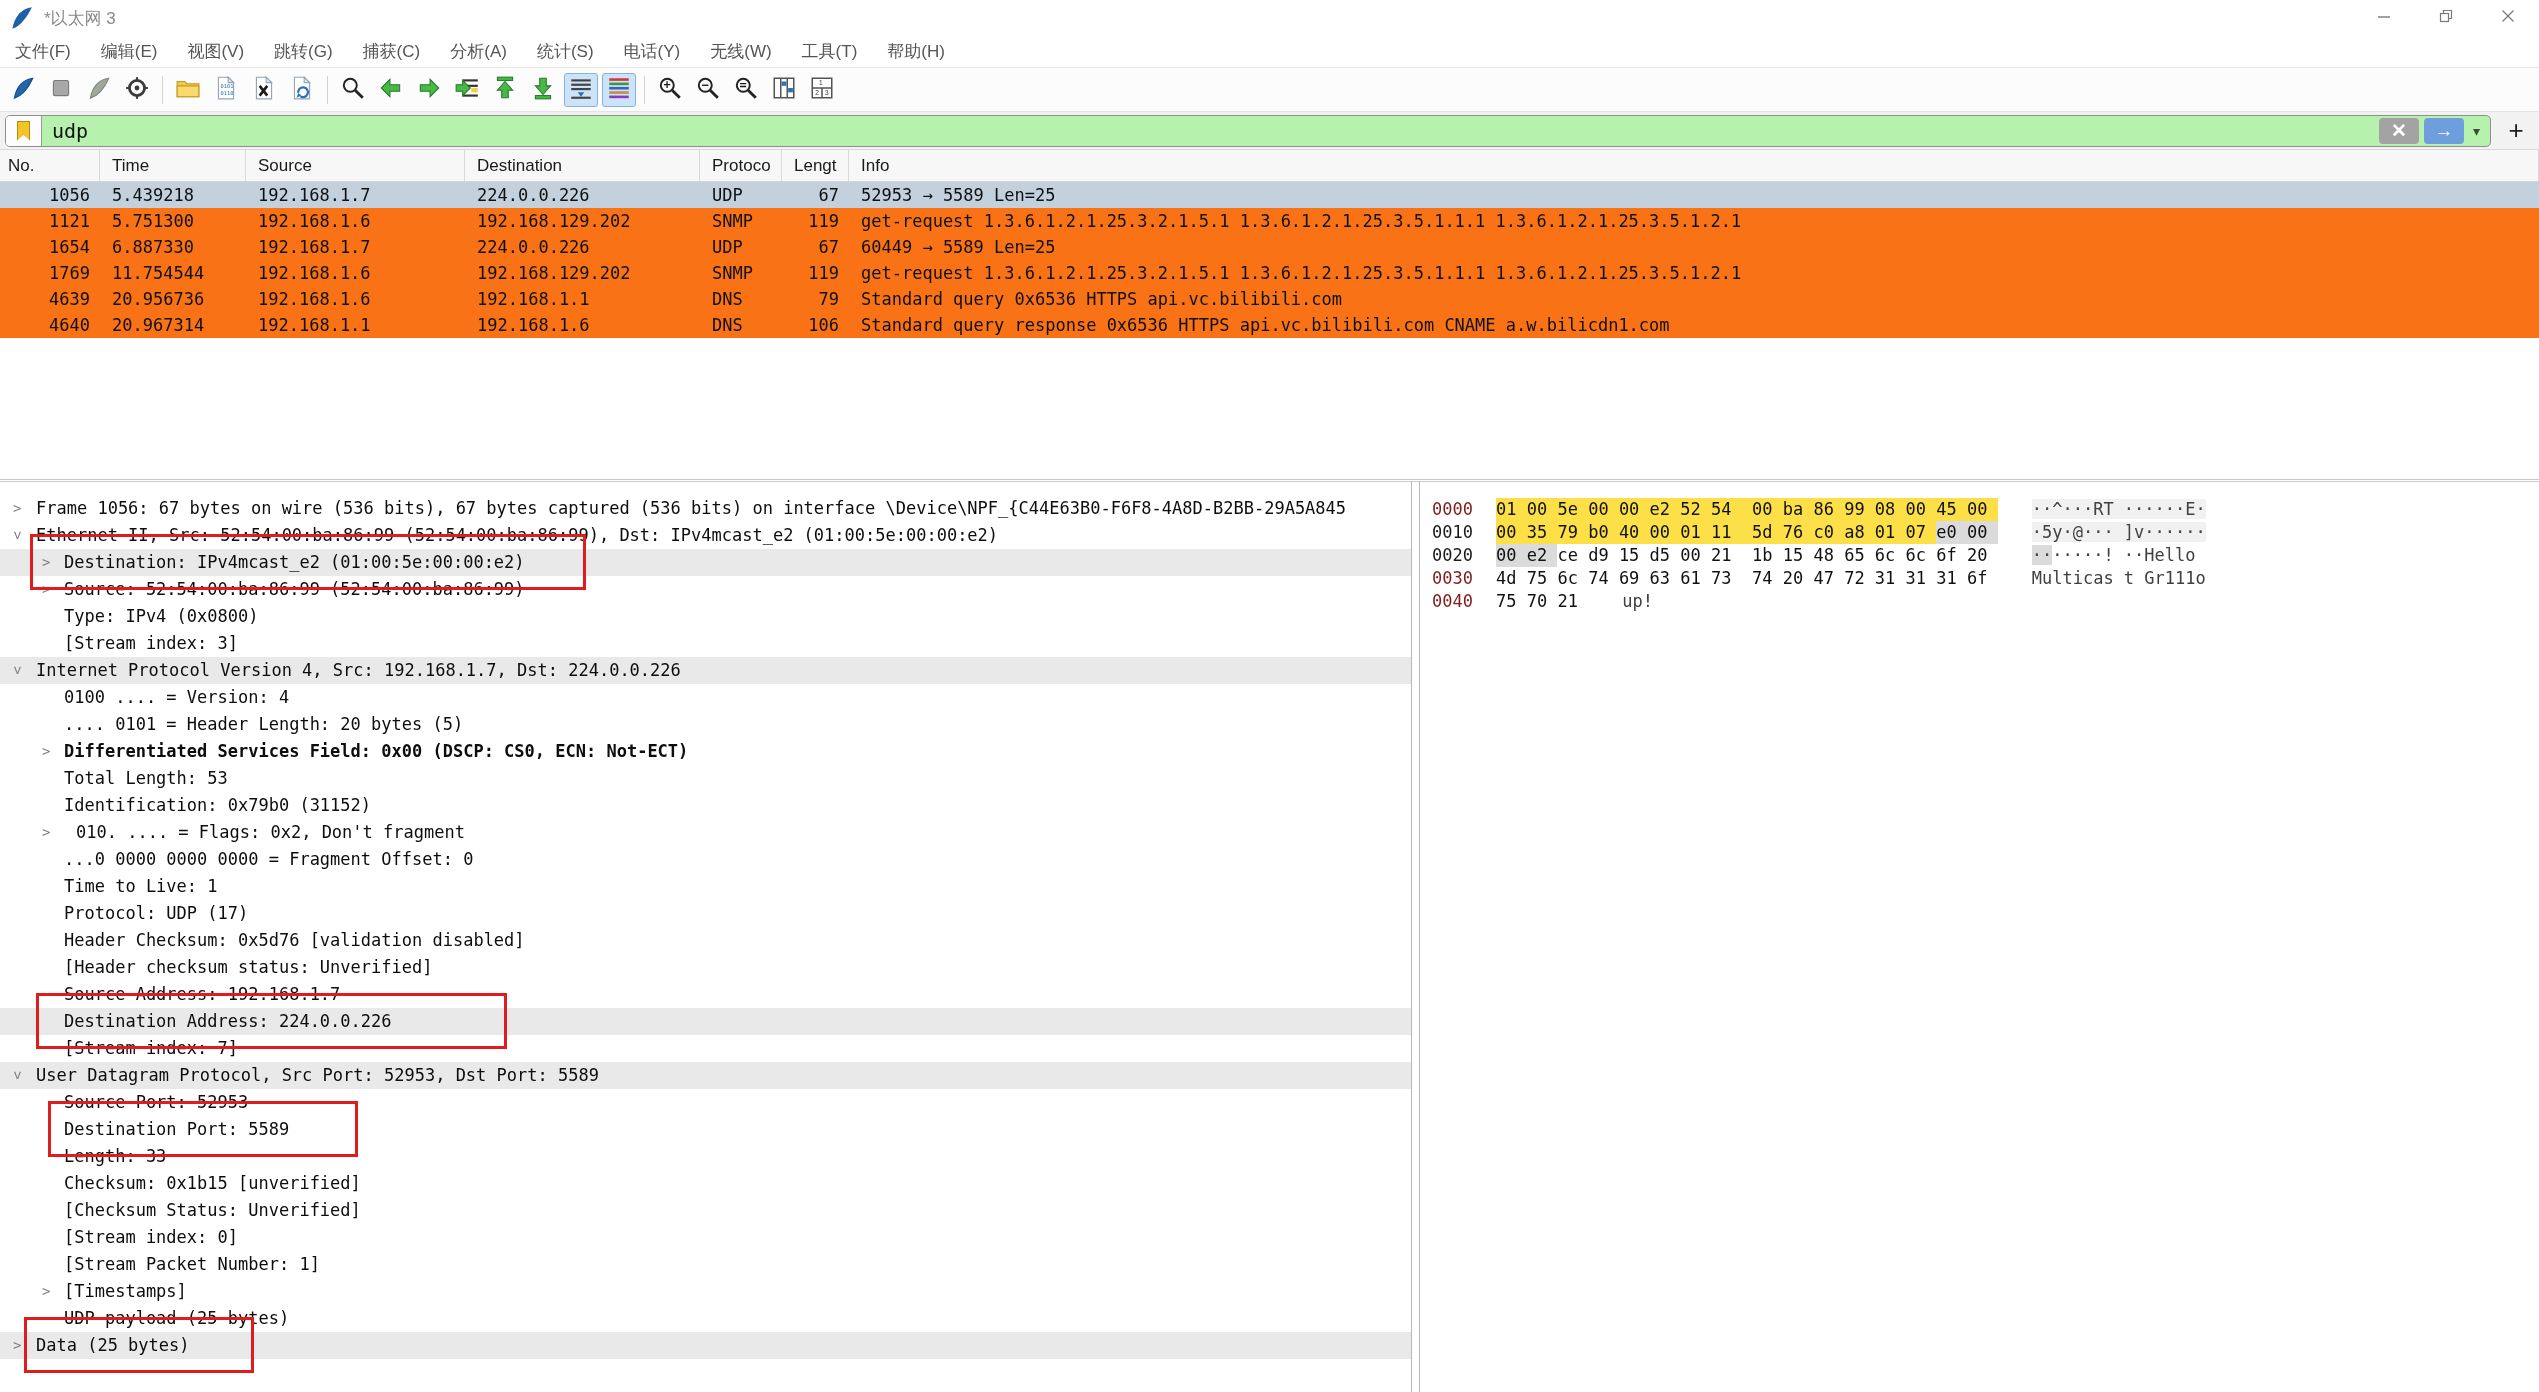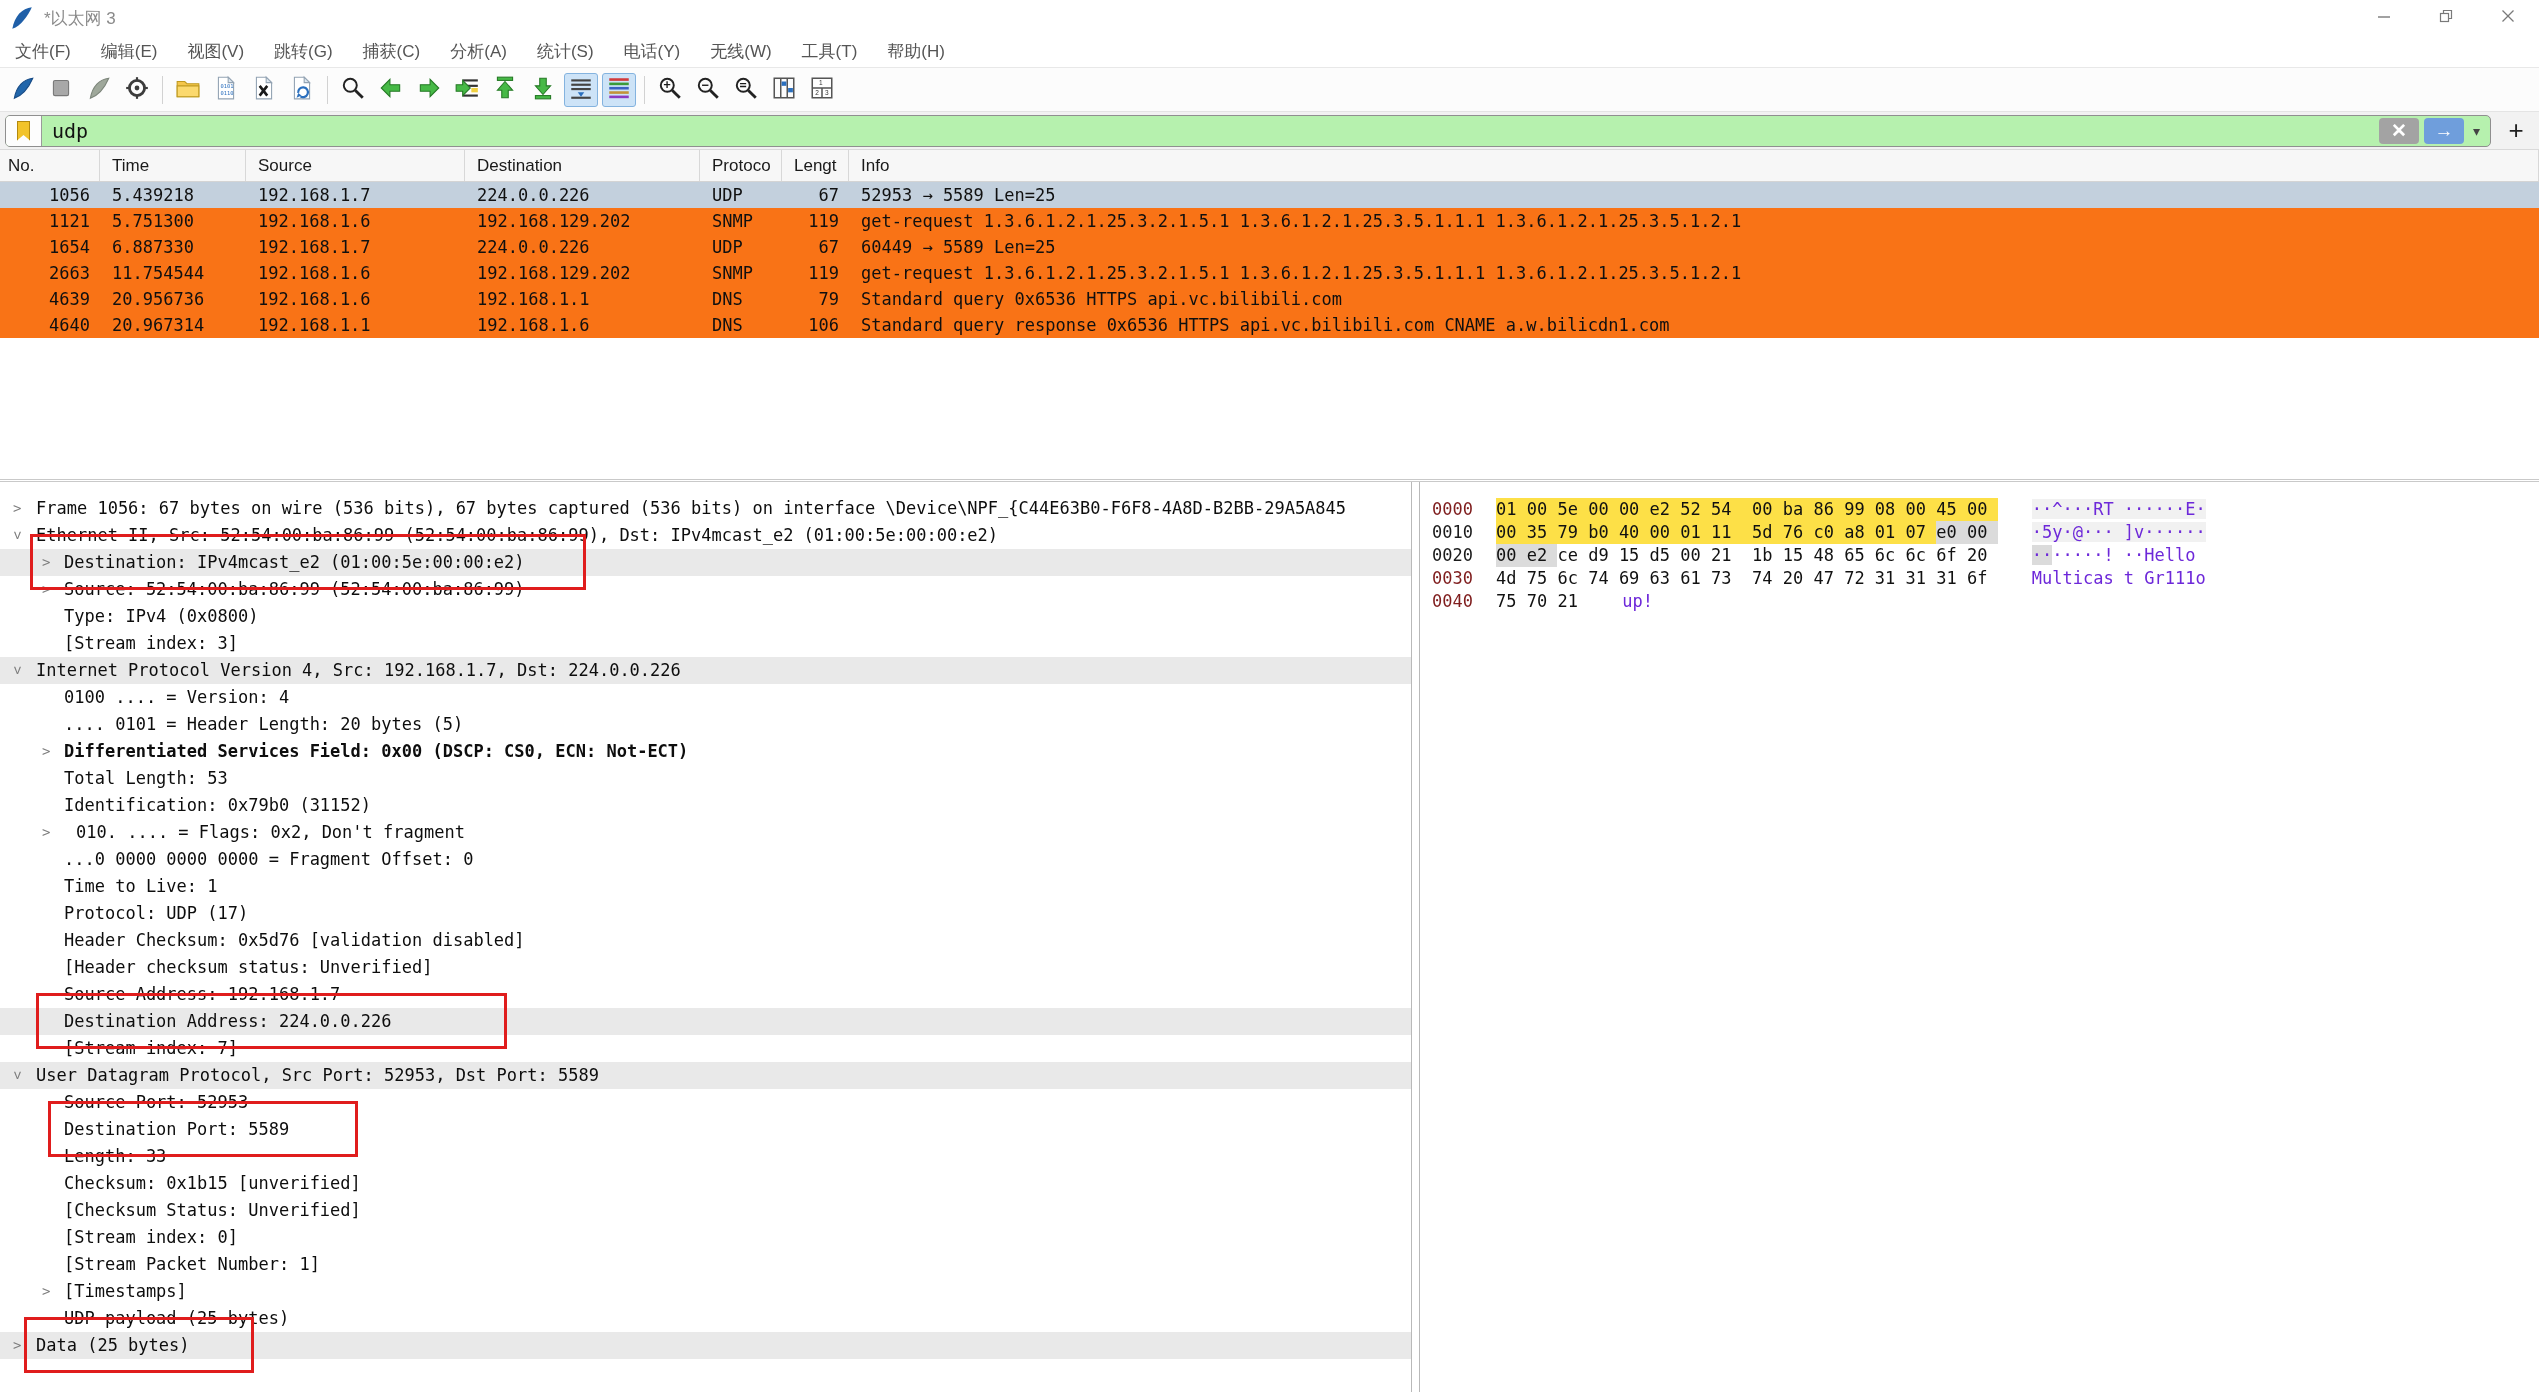--- a/index.html
+++ b/index.html
@@ -62,21 +62,21 @@
 
   .hexpane { position:relative; flex:1; height:100%; border-left:1px solid #b9b9b9; margin-left:7px; background:#fff;
              padding-top:16px; font:17px "DejaVu Sans Mono", monospace; }
   .hrow { height:23px; line-height:23px; white-space:nowrap; padding-left:12px; }
   .hoff { display:inline-block; width:46px; color:#7f1d1d; margin-right:18px; }
   .hoff.strong { color:#1a1a1a; }
   .hb { display:inline-block; padding-right:1ch; color:#111; }
   .hb.gap { padding-left:1ch; }
   .hb.shade { background:#fde047; }
   .hb.dark { background:#dbdbdb; }
-  .hascii { margin-left:34px; color:#6d28d9; }
+  .hascii { margin-left:34px; color:#404040; }
   .hascii .shade { background:#f1f1f1; }
   .hascii .dark { background:#dbdbdb; }
 </style>
 </head>
 <body>
 
 <div class="app">
 
   <div class="titlebar">
     <span class="appicon"><svg width="26" height="26" viewBox="0 0 24 24">
@@ -324,21 +324,21 @@
         <div class="prow">
           <div class="pcell num" style="width: 100px;">1654</div>
           <div class="pcell" style="width: 146px;">6.887330</div>
           <div class="pcell" style="width: 219px;">192.168.1.7</div>
           <div class="pcell" style="width: 235px;">224.0.0.226</div>
           <div class="pcell" style="width: 82px;">UDP</div>
           <div class="pcell num" style="width: 67px;">67</div>
           <div class="pcell" style="width: 1690px;">60449 → 5589 Len=25</div>
         </div>
         <div class="prow">
-          <div class="pcell num" style="width: 100px;">2663</div>
+          <div class="pcell num" style="width: 100px;">1769</div>
           <div class="pcell" style="width: 146px;">11.754544</div>
           <div class="pcell" style="width: 219px;">192.168.1.6</div>
           <div class="pcell" style="width: 235px;">192.168.129.202</div>
           <div class="pcell" style="width: 82px;">SNMP</div>
           <div class="pcell num" style="width: 67px;">119</div>
           <div class="pcell" style="width: 1690px;">get-request 1.3.6.1.2.1.25.3.2.1.5.1 1.3.6.1.2.1.25.3.5.1.1.1 1.3.6.1.2.1.25.3.5.1.2.1</div>
         </div>
         <div class="prow">
           <div class="pcell num" style="width: 100px;">4639</div>
           <div class="pcell" style="width: 146px;">20.956736</div>

